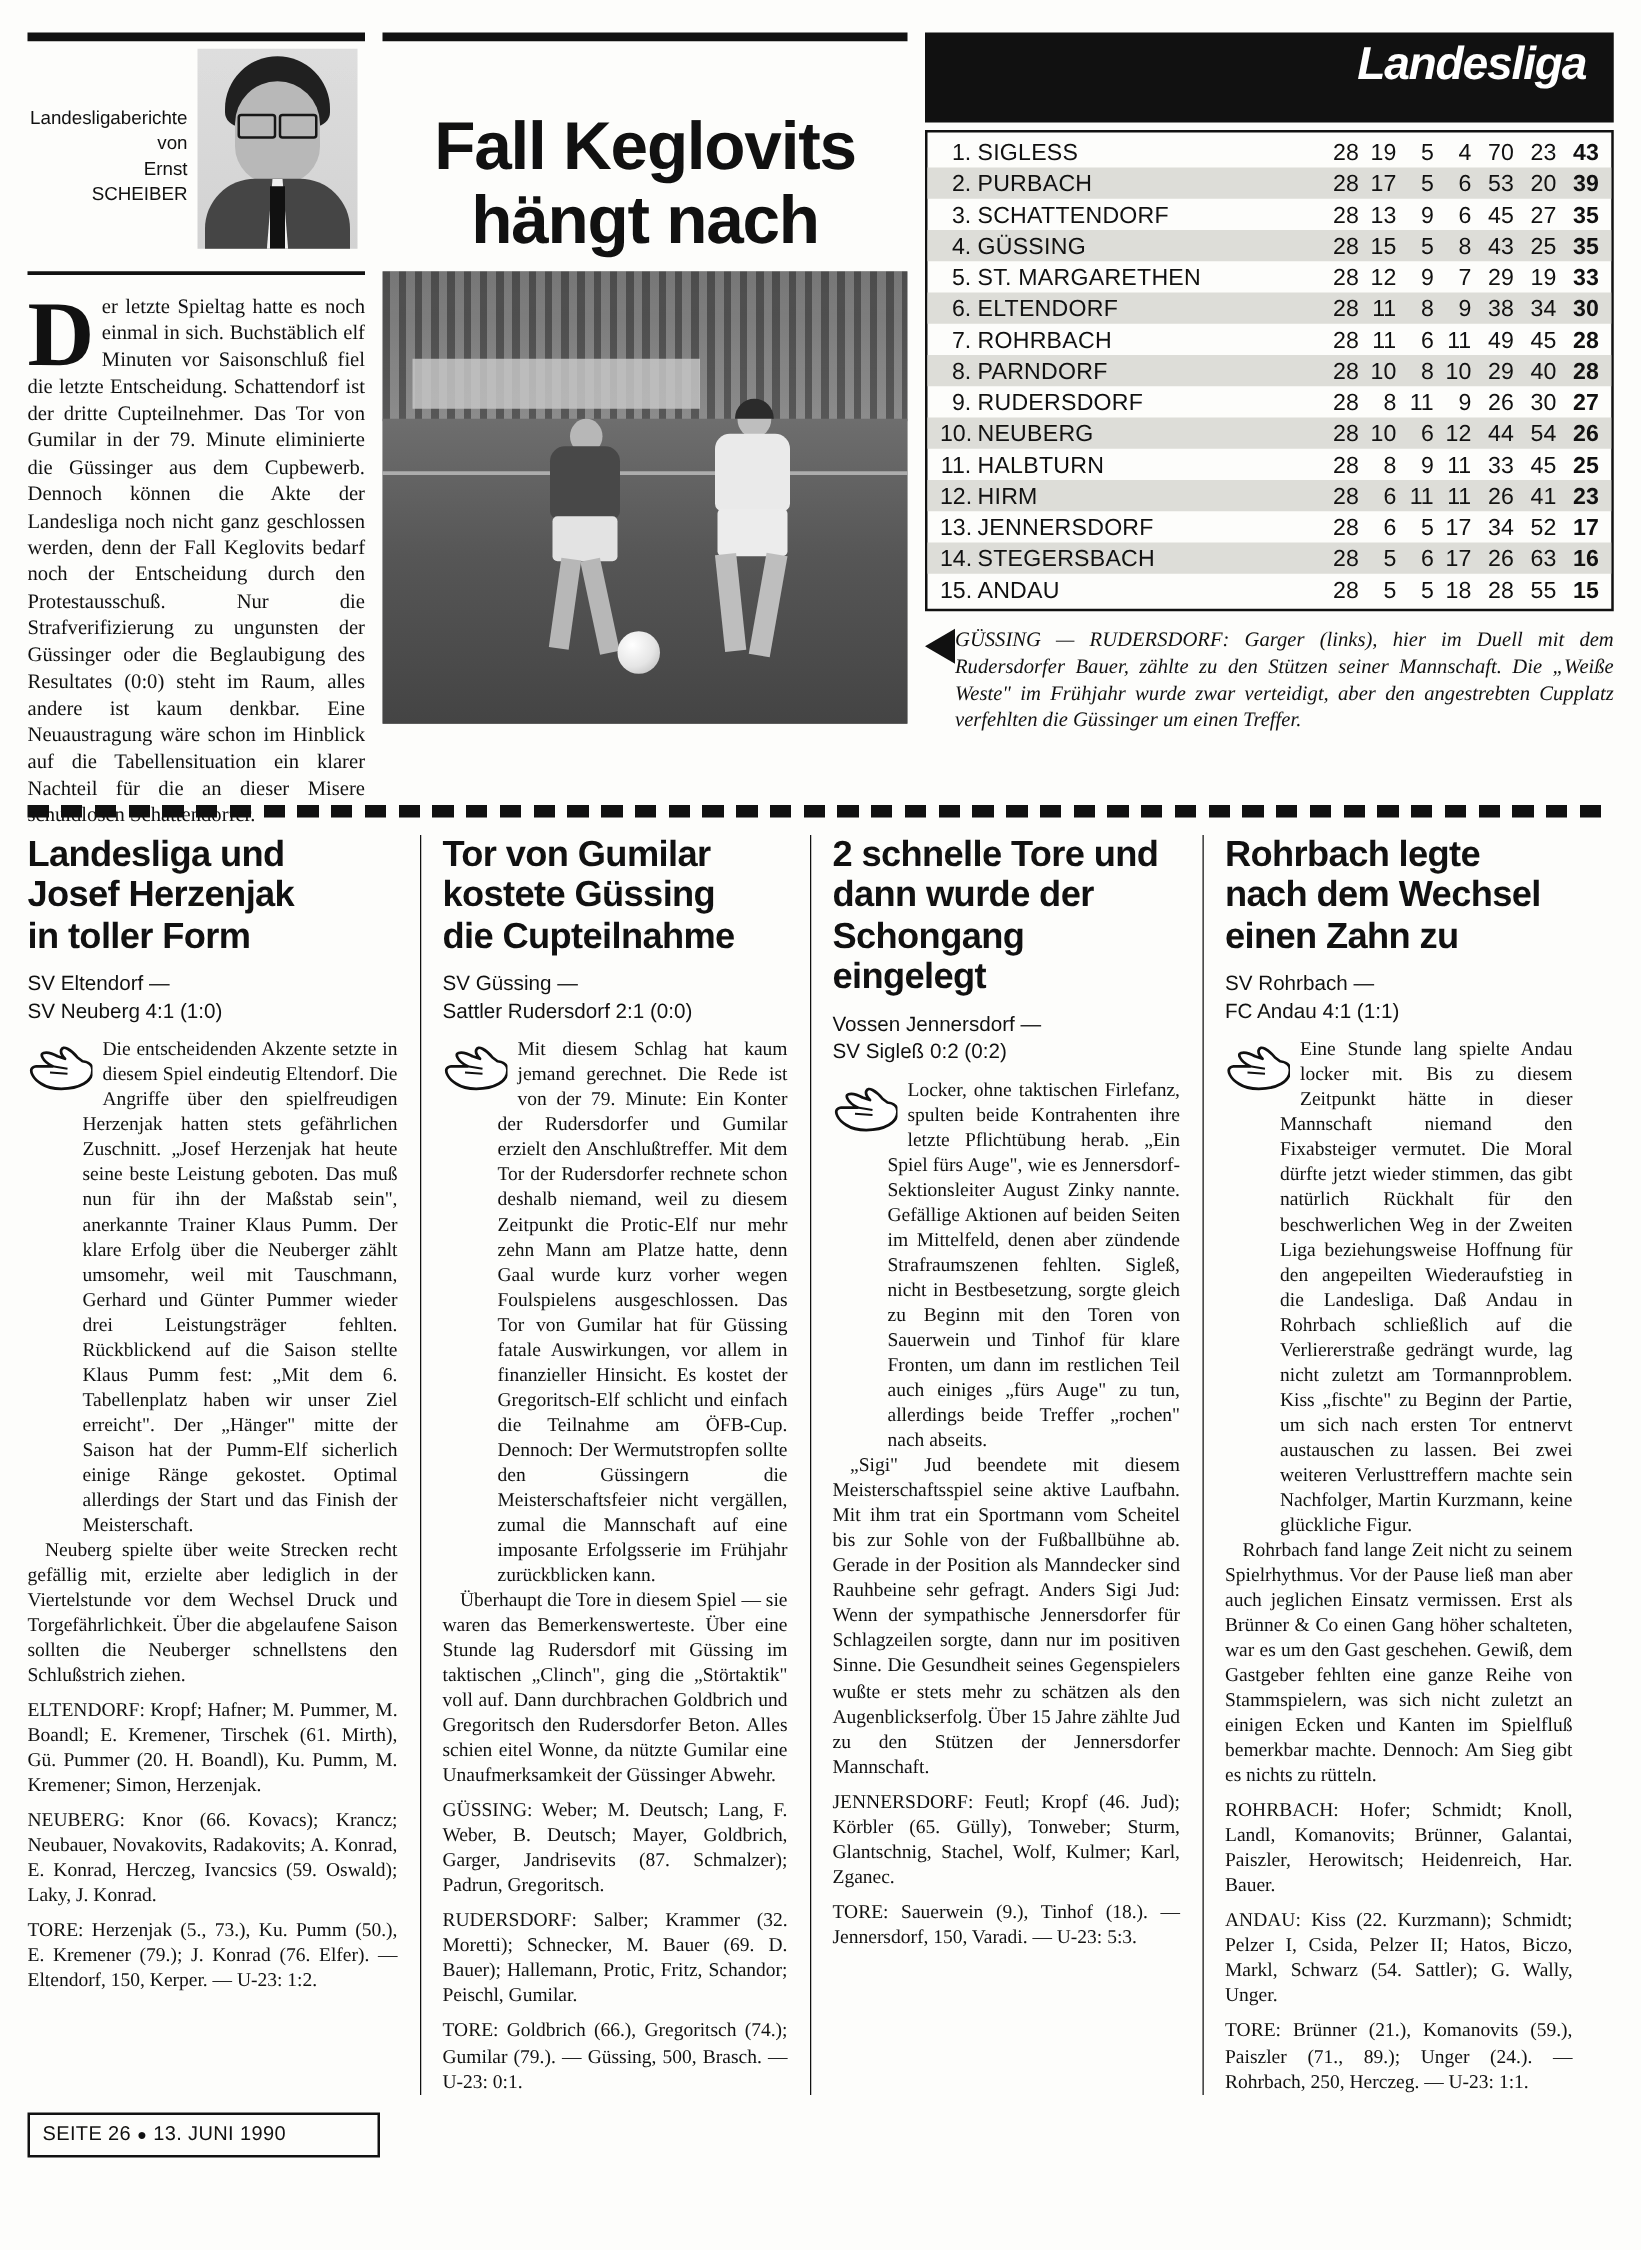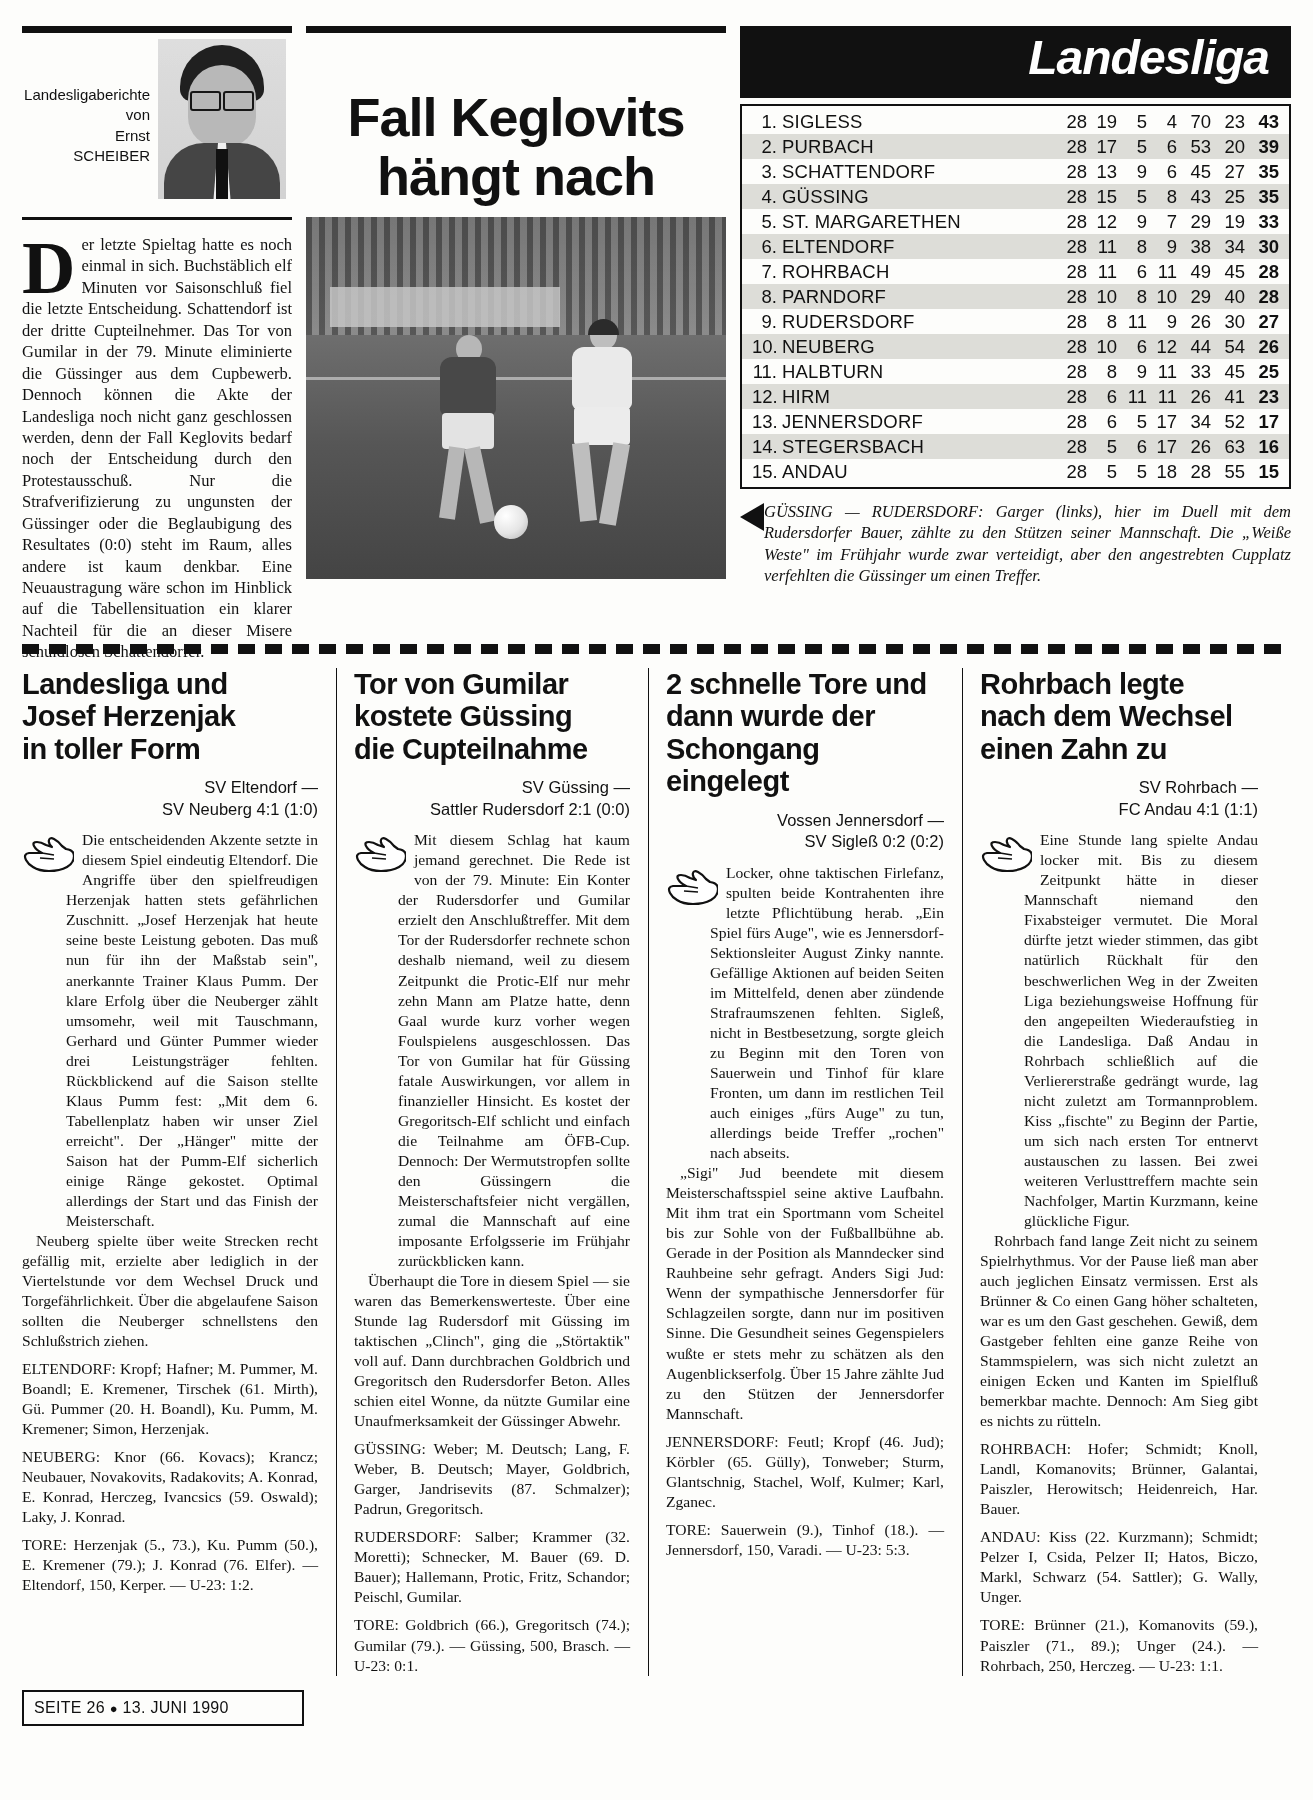--- a/index.html
+++ b/index.html
@@ -167,21 +167,21 @@
   }
 
   
   .ll-head {
     height:72px; background:#111; position:relative; margin-bottom:6px;
   }
   .ll-head .title {
     position:absolute; right:22px; top:4px;
     font-family:"Liberation Sans", sans-serif;
     font-style:italic; font-weight:bold;
-    font-size:48px; color:#fff; letter-spacing:-1px;
+    font-size:37px; color:#fff; letter-spacing:-1px;
   }
   .ll-table {
     border:2px solid #111;
     padding:3px 0 3px 0;
     font-family:"Liberation Sans", sans-serif;
   }
   .ll-row {
     display:flex; align-items:center;
     font-size:18.5px;
     padding:1.5px 10px;
@@ -218,21 +218,21 @@
   .col { width:296px; flex:0 0 296px; position:relative; }
   .col + .col { border-left:1px solid #111; padding-left:17px; }
   .col.c2 { width:294px; flex:0 0 294px; }
   .col-title {
     font-family:"Liberation Sans", sans-serif;
     font-weight:bold; font-size:29px; line-height:1.12;
     letter-spacing:-.5px;
     margin-bottom:12px;
   }
   .match {
-    text-align:right;
+    text-align:left;
     font-family:"Liberation Sans", sans-serif;
     font-size:16.5px; line-height:1.3;
     margin-bottom:10px;
   }
   .hand {
     float:left; width:52px; height:46px; margin:4px 8px 2px 0;
     position:relative;
   }
   .hand svg { display:block; }
   .colbody {

